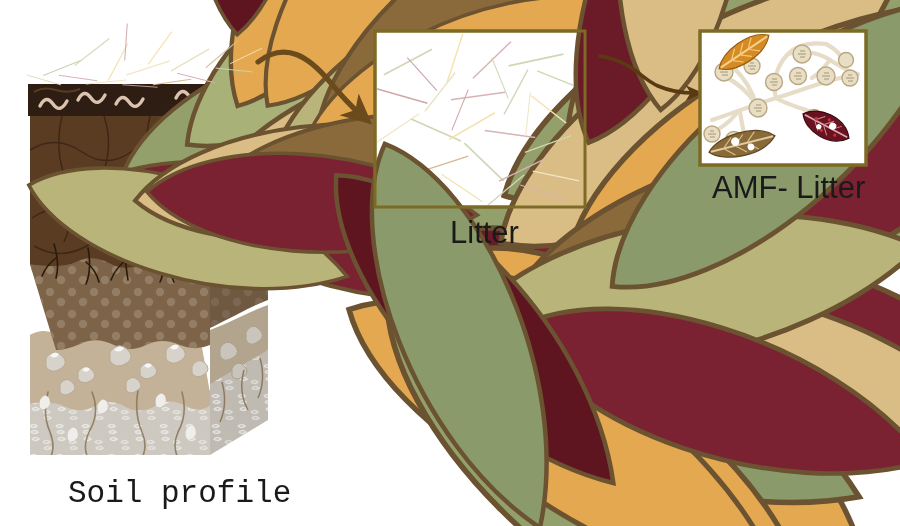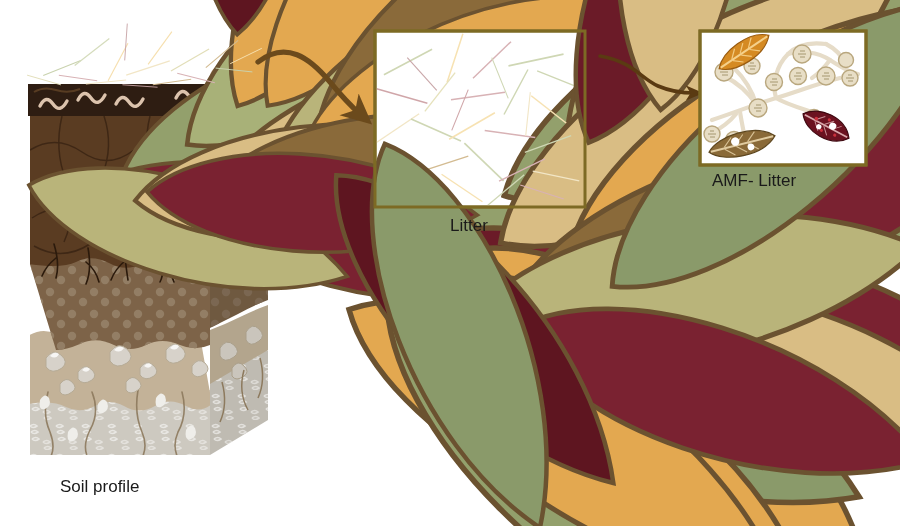--- a/index.html
+++ b/index.html
@@ -1,23 +1,23 @@
 <!DOCTYPE html>
 <html><head>
 <meta charset="utf-8">
 <title>Soil profile to litter to AMF-litter diagram</title>
 <style>
   html,body{margin:0;padding:0;background:#ffffff;}
   body{width:900px;height:526px;position:relative;overflow:hidden;
        font-family:"Liberation Sans","DejaVu Sans",sans-serif;}
   .stage{position:absolute;left:0;top:0;width:900px;height:526px;}
   svg{display:block;}
-  .cap{position:absolute;color:#1a1a1a;font-size:17px;line-height:1;
+  .cap{position:absolute;color:#1a1a1a;font-size:31px;line-height:1;
        white-space:nowrap;font-family:"Liberation Sans","DejaVu Sans",sans-serif;}
-  #soil-caption{left:60px;top:478px;}
+  #soil-caption{left:68px;top:478px;font-family:Liberation Mono, monospace;}
   #litter-caption{left:450px;top:217px;text-align:center;}
   #amf-caption{left:712px;top:172px;}
 </style>
 </head>
 <body>
 
 <div class="stage">
 
 <svg width="900" height="526" viewBox="0 0 900 526">
   <defs>

